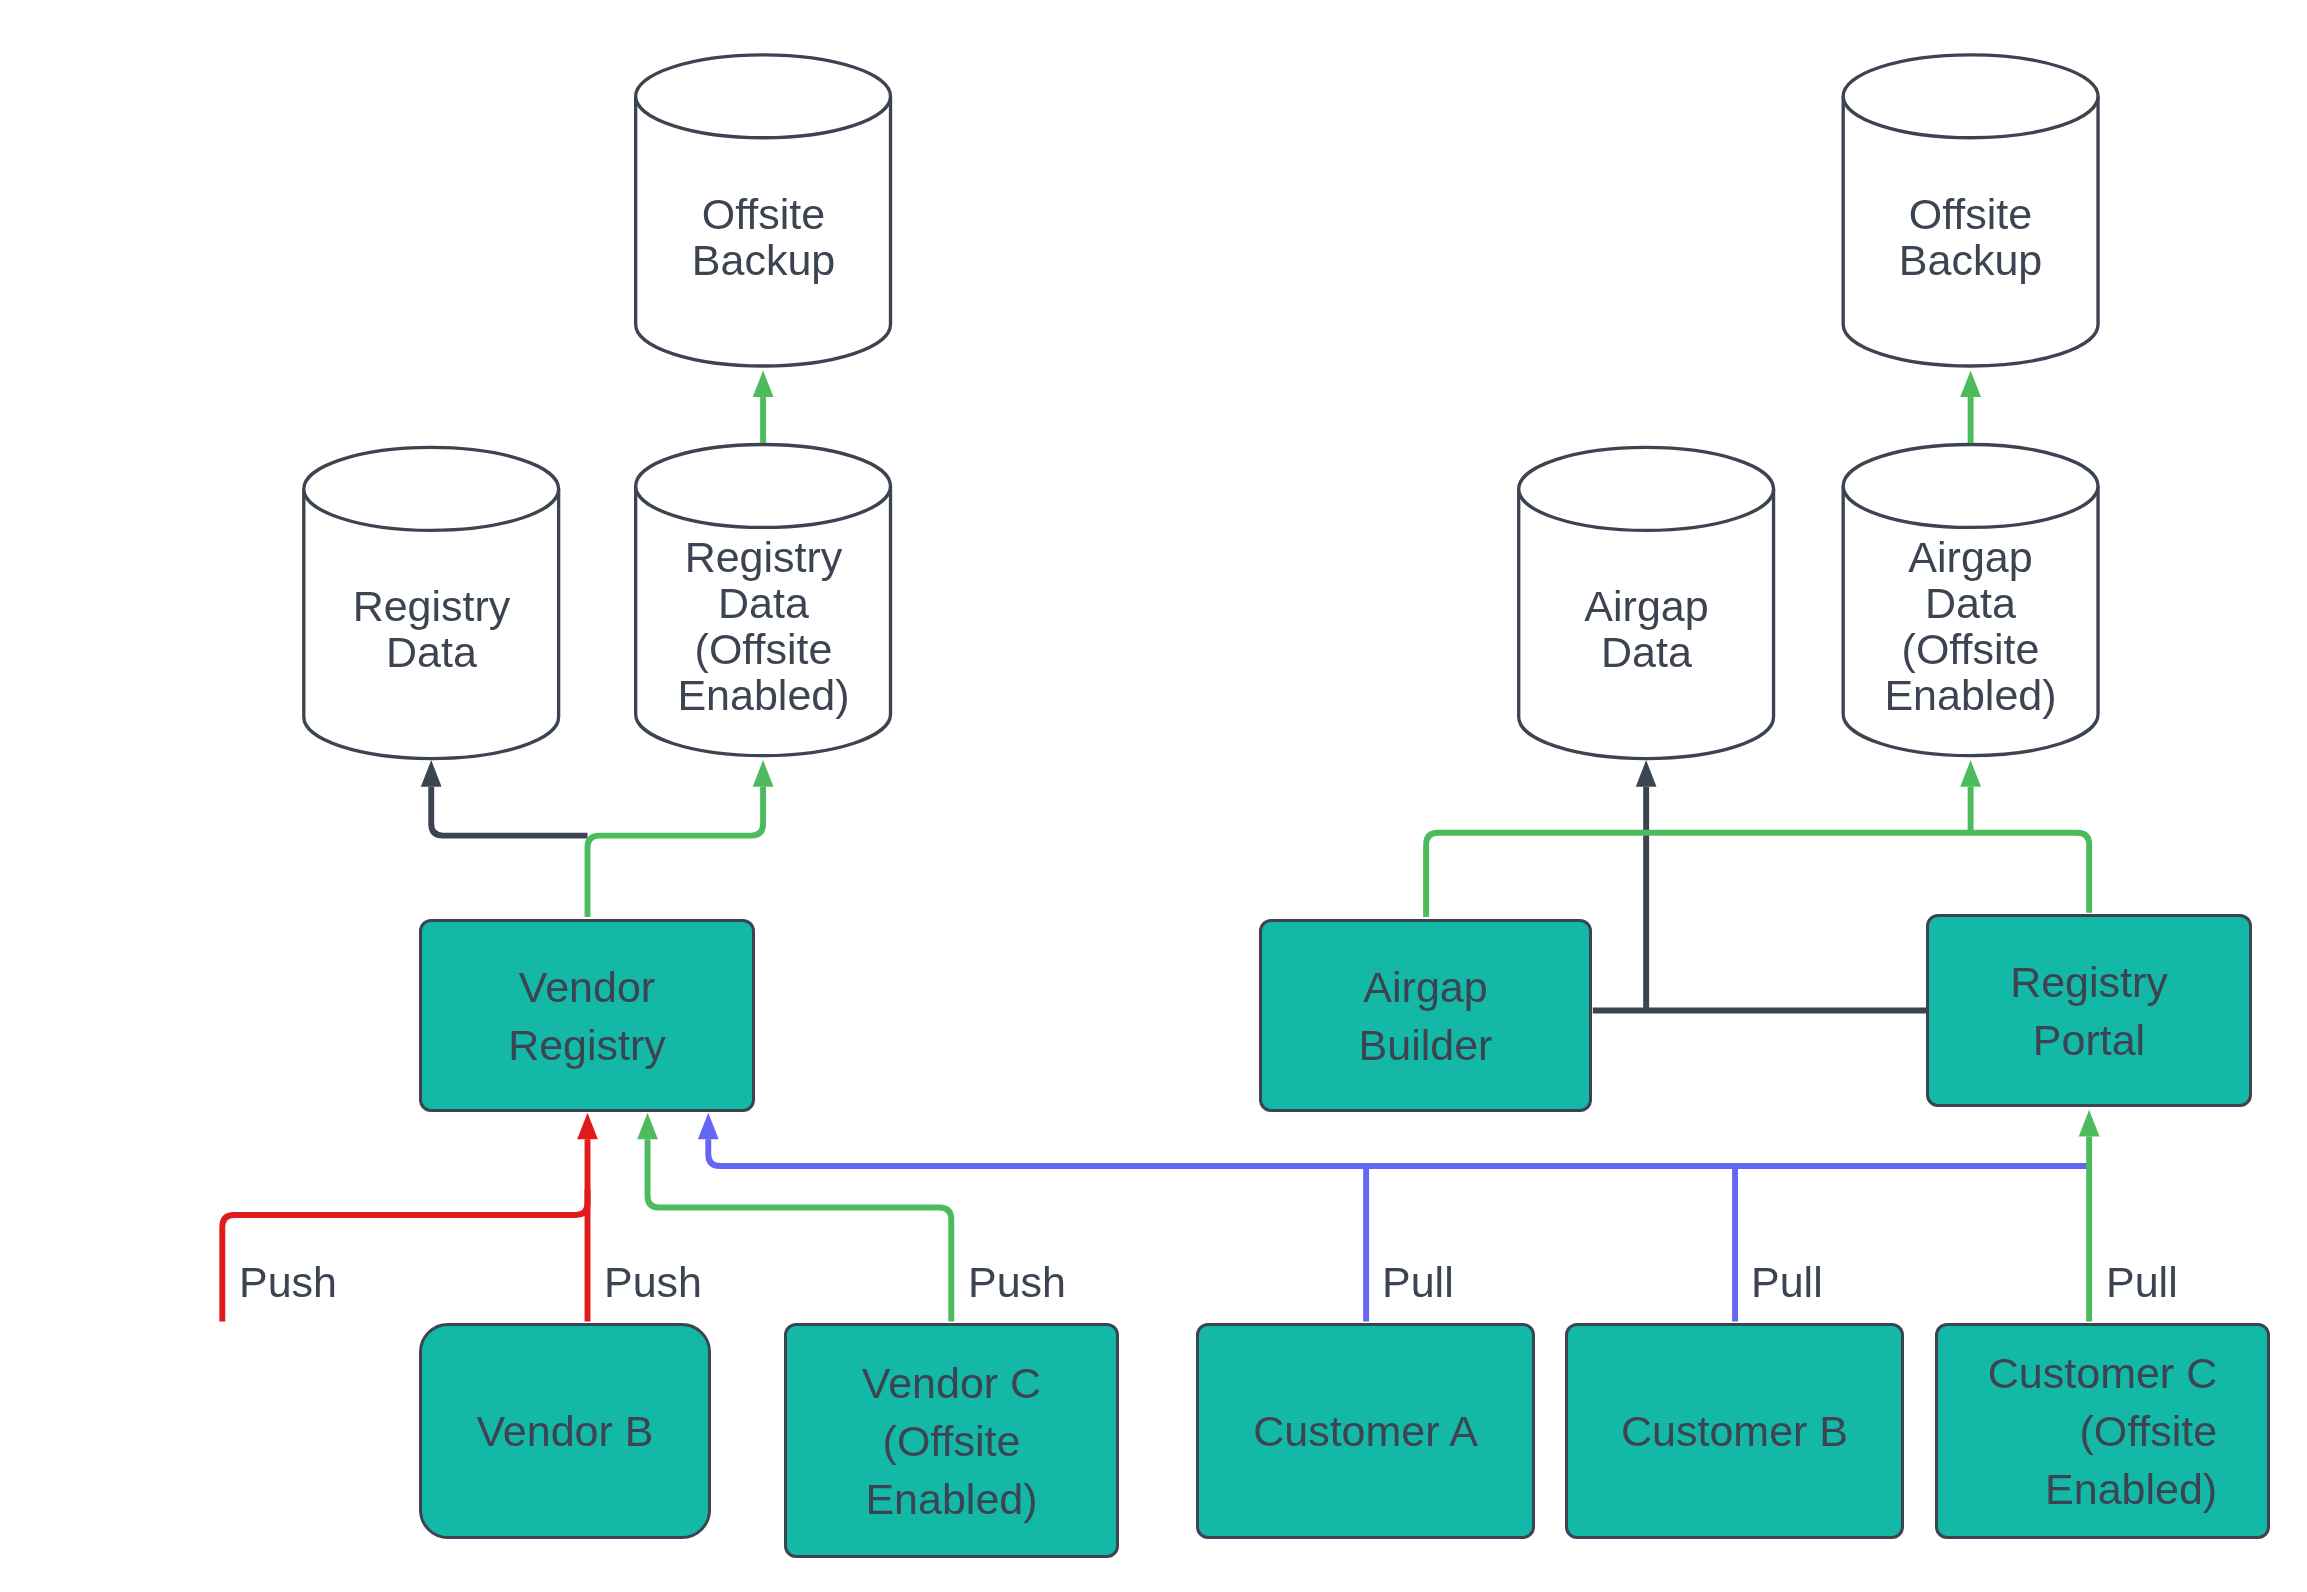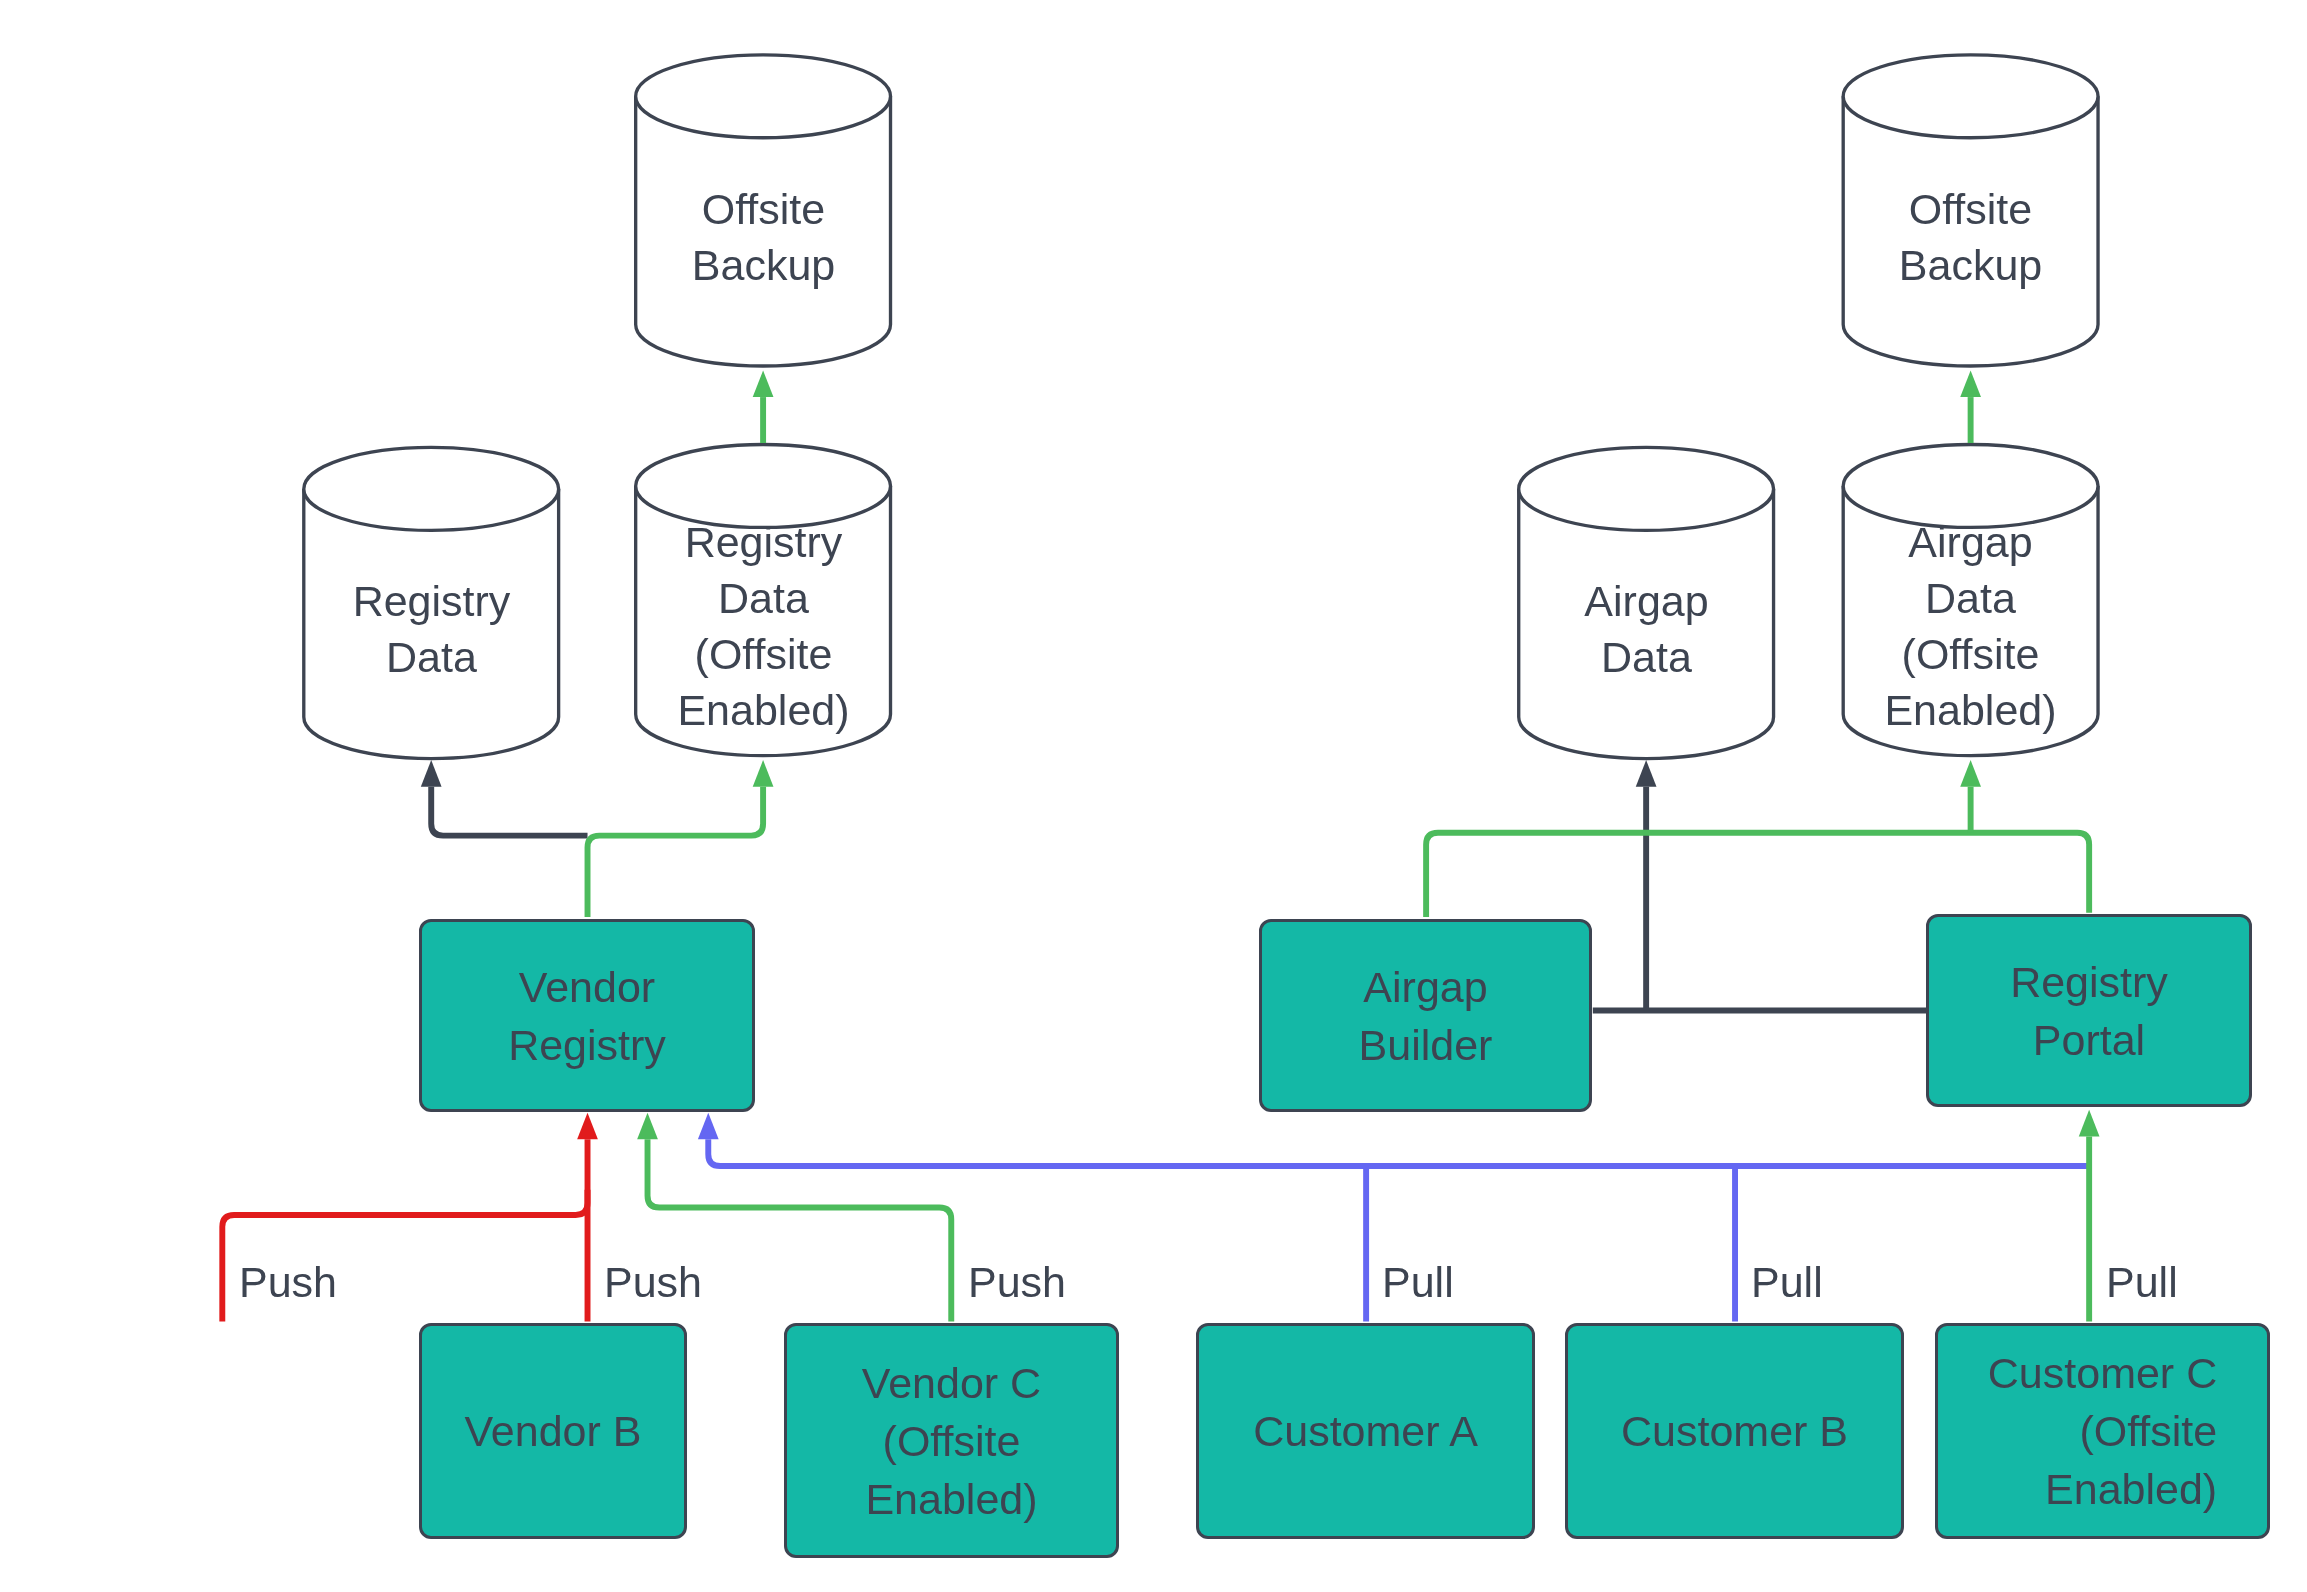--- a/index.html
+++ b/index.html
@@ -57,21 +57,21 @@
     white-space: pre-line;
   }
   .cyl-label {
     position: absolute;
     display: flex;
     align-items: center;
     justify-content: center;
     text-align: center;
     color: var(--color-dark, #3D4451);
     font-size: 43px;
-    line-height: 56px;
+    line-height: 46px;
     white-space: pre-line;
     pointer-events: none;
   }
   .edge-label {
     position: absolute;
     color: var(--color-dark, #3D4451);
     font-size: 43px;
     line-height: 52px;
     white-space: nowrap;
   }
@@ -154,21 +154,21 @@
 Backup</div>
   <div class="cyl-label" style="left:1519px; top:514px; width:255px; height:230px;">Airgap
 Data</div>
   <div class="cyl-label" style="left:1843px; top:511px; width:255px; height:230px;">Airgap
 Data
 (Offsite
 Enabled)</div>
 
   <div class="node-box" style="left:419px; top:919px; width:336px; height:193px;">Vendor
 Registry</div>
-  <div class="node-box" style="left:419px; top:1323px; width:268px; height:216px;">Vendor B</div>
+  <div class="node-box" style="left:419px; top:1323px; width:292px; height:216px;border-radius:29px;">Vendor B</div>
   <div class="node-box" style="left:784px; top:1323px; width:335px; height:235px;">Vendor C
 (Offsite
 Enabled)</div>
   <div class="node-box" style="left:1259px; top:919px; width:333px; height:193px;">Airgap
 Builder</div>
   <div class="node-box" style="left:1926px; top:914px; width:326px; height:193px;">Registry
 Portal</div>
   <div class="node-box" style="left:1565px; top:1323px; width:339px; height:216px;">Customer B</div>
   <div class="node-box" style="left:1196px; top:1323px; width:339px; height:216px;">Customer A</div>
   <div class="node-box" style="left:1935px; top:1323px; width:335px; height:216px;text-align:right;">Customer C

